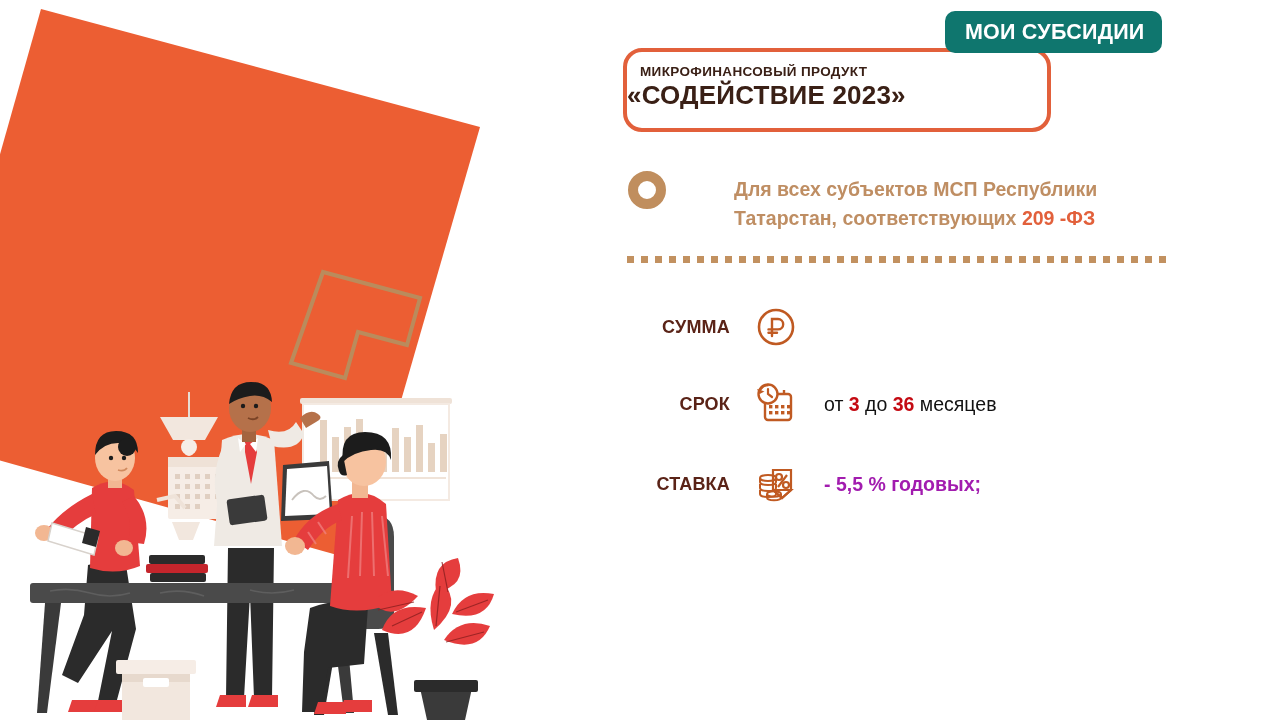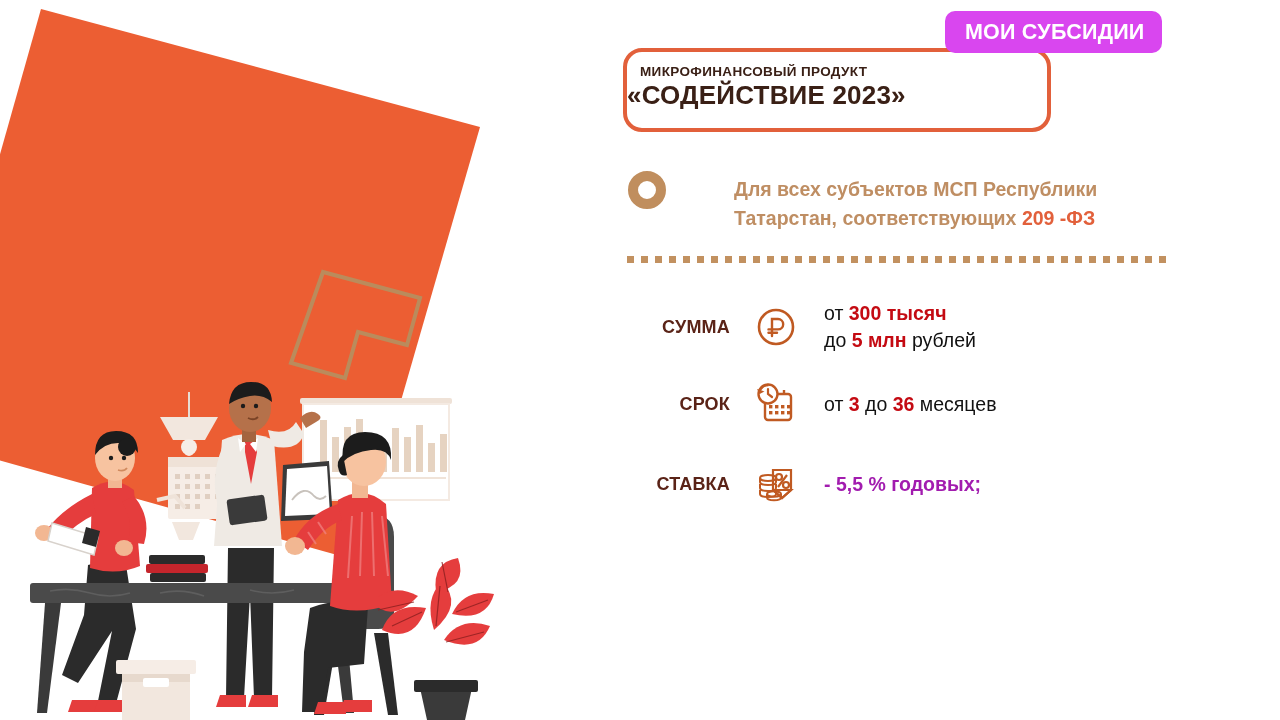--- a/index.html
+++ b/index.html
@@ -14,21 +14,21 @@
   
   .illus { position:absolute; left:0; top:0; width:520px; height:720px; overflow:hidden; }
   .illus svg { position:absolute; left:0; top:0; }
 
   
   .right { position:absolute; left:620px; top:0; width:660px; height:720px; }
 
   .badge {
     position:absolute; left:325px; top:11px;
     height:42px; padding:0 18px 0 20px;
-    background:#d946ef; border-radius:10px;
+    background:#0f766e; border-radius:10px;
     display:flex; align-items:center; z-index:5;
   }
   .badge-text {
     color:#ffffff; font-weight:bold; font-size:21.5px;
     letter-spacing:0.2px; white-space:nowrap;
   }
 
   .title-box {
     position:absolute; left:3px; top:48px;
     width:428px; height:84px;
@@ -330,24 +330,20 @@
       <div class="row-label">СУММА</div>
       <div class="row-icon">
         <svg width="44" height="44" viewBox="0 0 44 44">
           <circle cx="22" cy="22" r="17" fill="none" stroke="#C05A22" stroke-width="2.6"></circle>
           <g stroke="#C05A22" stroke-width="2.4" fill="none" stroke-linecap="round">
             <path d="M18,31 V14 h6 a5.2,5.2 0 0 1 0,10.4 H14.5"></path>
             <path d="M14.5,27.8 H23"></path>
           </g>
         </svg>
       </div>
-      <div class="row-value">
-        <span>от </span><span class="hl">300 тысяч</span><br>
-        <span>до </span><span class="hl">5 млн</span><span> рублей</span>
-      </div>
     </div>
 
     <div class="row row-srok">
       <div class="row-label">СРОК</div>
       <div class="row-icon">
         <svg width="46" height="46" viewBox="0 0 46 46">
           <g fill="none" stroke="#C05A22" stroke-width="2.4">
             <rect x="12" y="13" width="26" height="26" rx="3"></rect>
             <path d="M19,13 V9"></path>
               <path d="M31,13 V9"></path>

